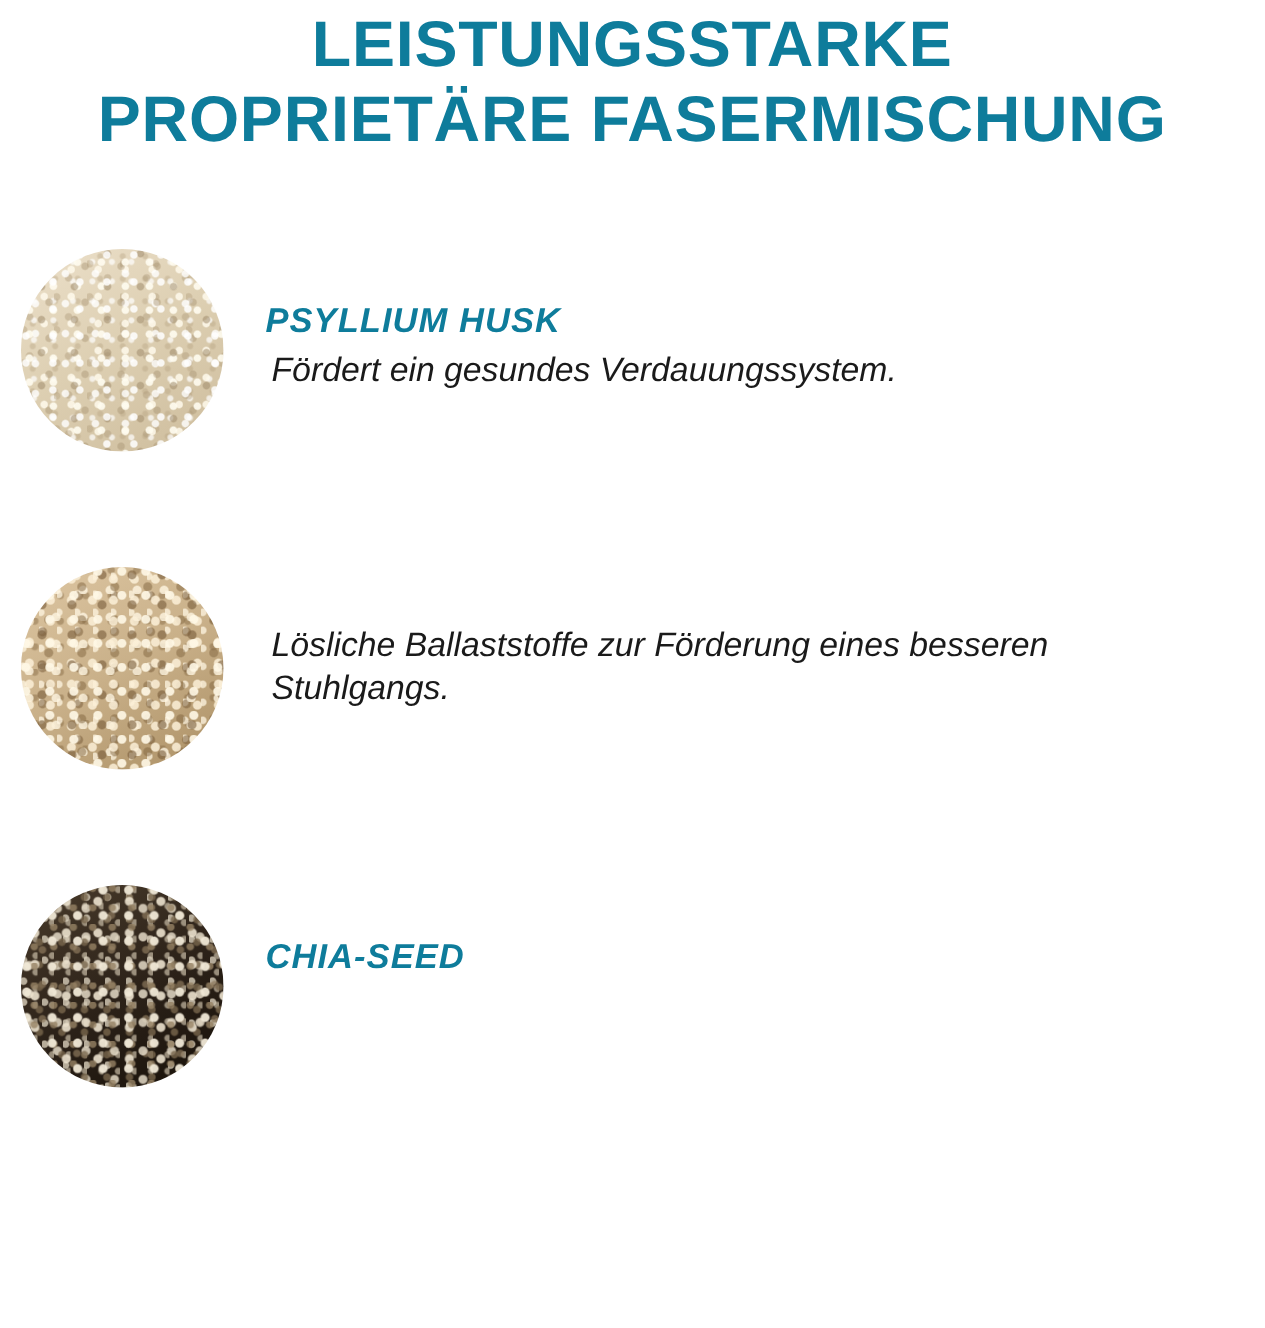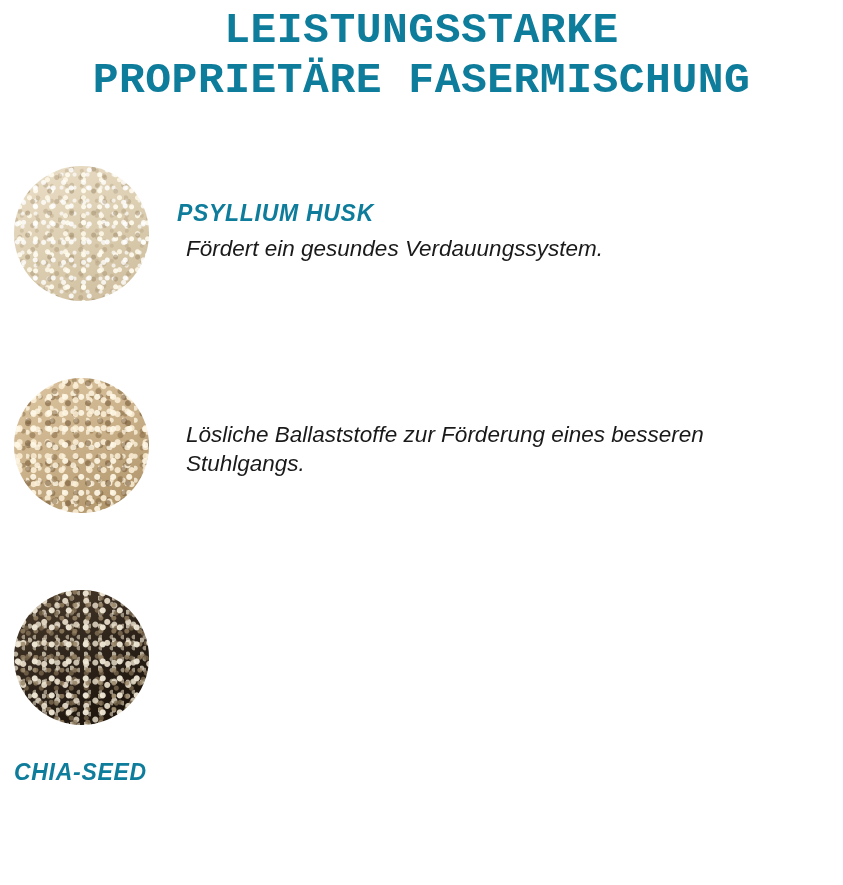--- a/index.html
+++ b/index.html
@@ -19,21 +19,20 @@
     position: relative;
     width: 843px;
     height: 885px;
     box-sizing: border-box;
   }
 
   
   .heading {
     padding: 6px 10px 0 10px;
     text-align: center;
-    font-family: Liberation Mono, monospace;
   }
   .heading .line {
     display: block;
     color: #0e7c9b;
     font-weight: 700;
     font-size: 43px;
     line-height: 1.16;
     letter-spacing: 0.5px;
     white-space: nowrap;
   }
@@ -45,21 +44,20 @@
   .row {
     display: flex;
     align-items: flex-start;
     padding: 0 14px 0 14px;
     margin-bottom: 72px;
     min-height: 140px;
     font-style: italic;
   }
   .row:last-child {
     margin-bottom: 0;
-    flex-direction: column;
   }
 
   .swatch {
     flex: 0 0 auto;
     width: 135px;
     height: 135px;
     border-radius: 50%;
     margin-right: 28px;
     position: relative;
     overflow: hidden;
@@ -125,21 +123,21 @@
     font-weight: 700;
     font-size: 23px;
     letter-spacing: 0.7px;
     margin: 0 0 7px 0;
     line-height: 1.15;
   }
   .ing-desc {
     color: #1a1a1a;
     font-size: 22.5px;
     line-height: 1.28;
-    margin: 9px;
+    margin: 4px;
     max-width: 625px;
   }
 
   
   .disclaimer {
     position: absolute;
     left: 0;
     right: 0;
     bottom: 14px;
     text-align: center;

